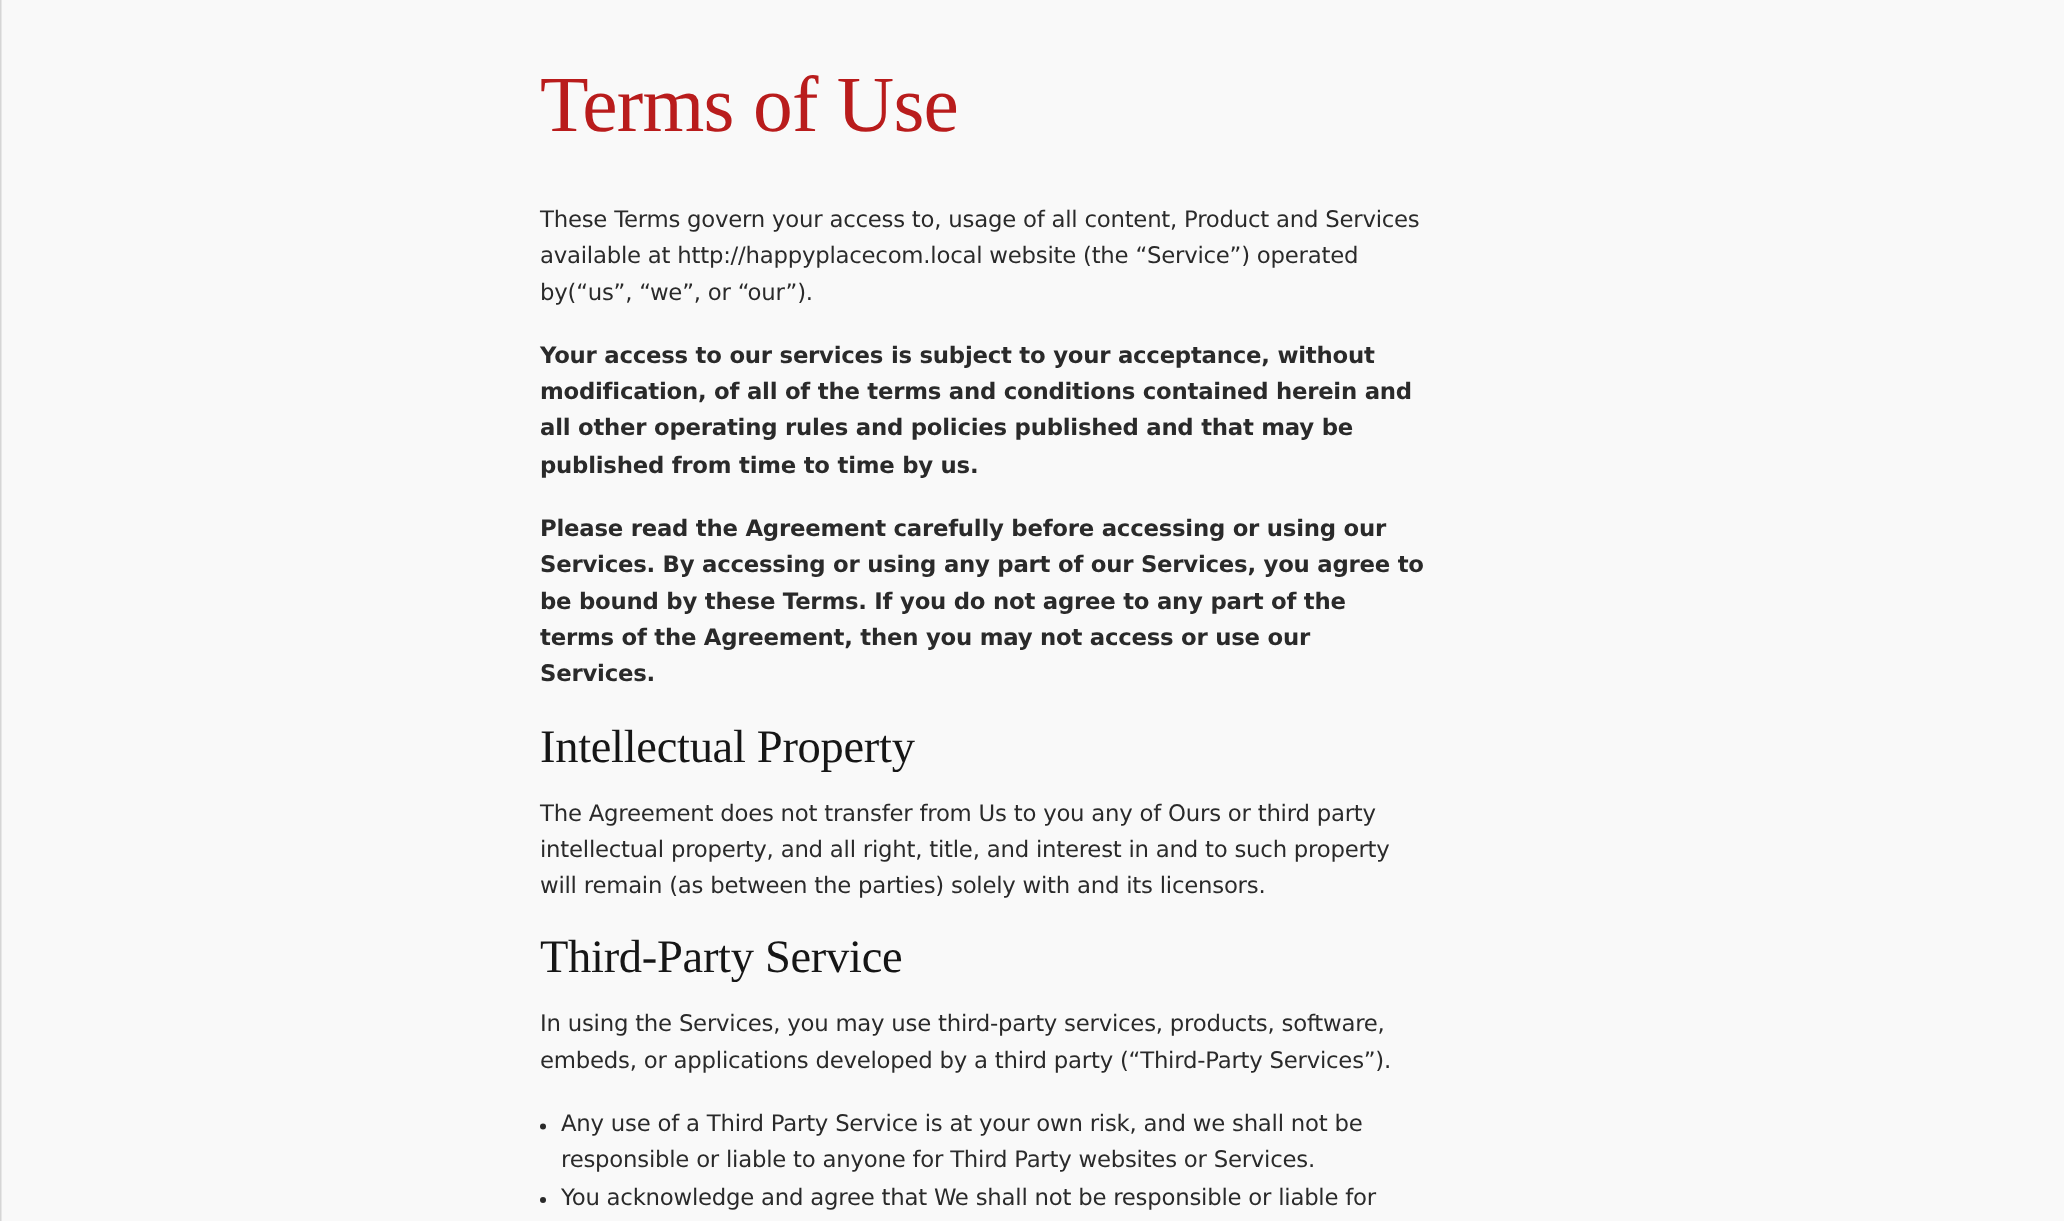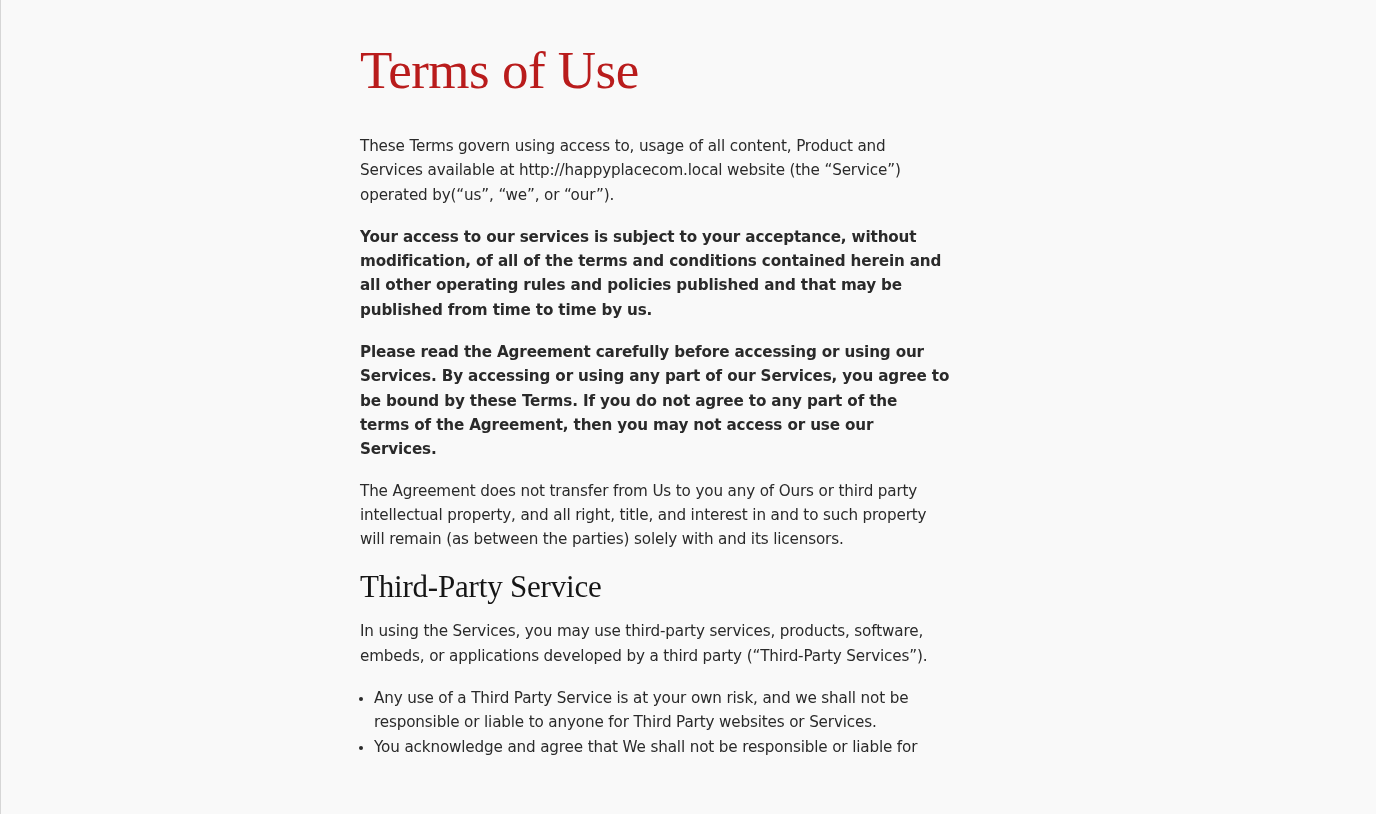--- a/index.html
+++ b/index.html
@@ -58,25 +58,26 @@
     }
     li { padding-left: 0; }
     li::marker { font-size: 13px; }
   </style>
 </head>
 <body>
 
 <main class="content">
   <h1>Terms of Use</h1>
 
-  <p class="p1">These Terms govern using access to, usage of all content, Product and Services available at http://happyplacecom.local website (the “Service”) operated by(“us”, “we”, or “our”).</p>
+  <p class="p1">These Terms govern your access to, usage of all content, Product and Services available at http://happyplacecom.local website (the “Service”) operated by(“us”, “we”, or “our”).</p>
   <p class="gap">Your access to our services is subject to your acceptance, without modification, of all of the terms and conditions contained herein and all other operating rules and policies published and that may be published from time to time by us.</p>
   <p class="gap">Please read the Agreement carefully before accessing or using our Services. By accessing or using any part of our Services, you agree to be bound by these Terms. If you do not agree to any part of the terms of the Agreement, then you may not access or use our Services.</p>
 
   <section>
+    <h2 class="h2a">Intellectual Property</h2>
     <p class="after-h2">The Agreement does not transfer from Us to you any of Ours or third party intellectual property, and all right, title, and interest in and to such property will remain (as between the parties) solely with and its licensors.</p>
   </section>
 
   <section>
     <h2 class="h2b">Third-Party Service</h2>
     <p class="after-h2">In using the Services, you may use third-party services, products, software, embeds, or applications developed by a third party (“Third-Party Services”).</p>
     <ul>
       <li>Any use of a Third Party Service is at your own risk, and we shall not be responsible or liable to anyone for Third Party websites or Services.</li>
       <li>You acknowledge and agree that We shall not be responsible or liable for</li>
     </ul>

